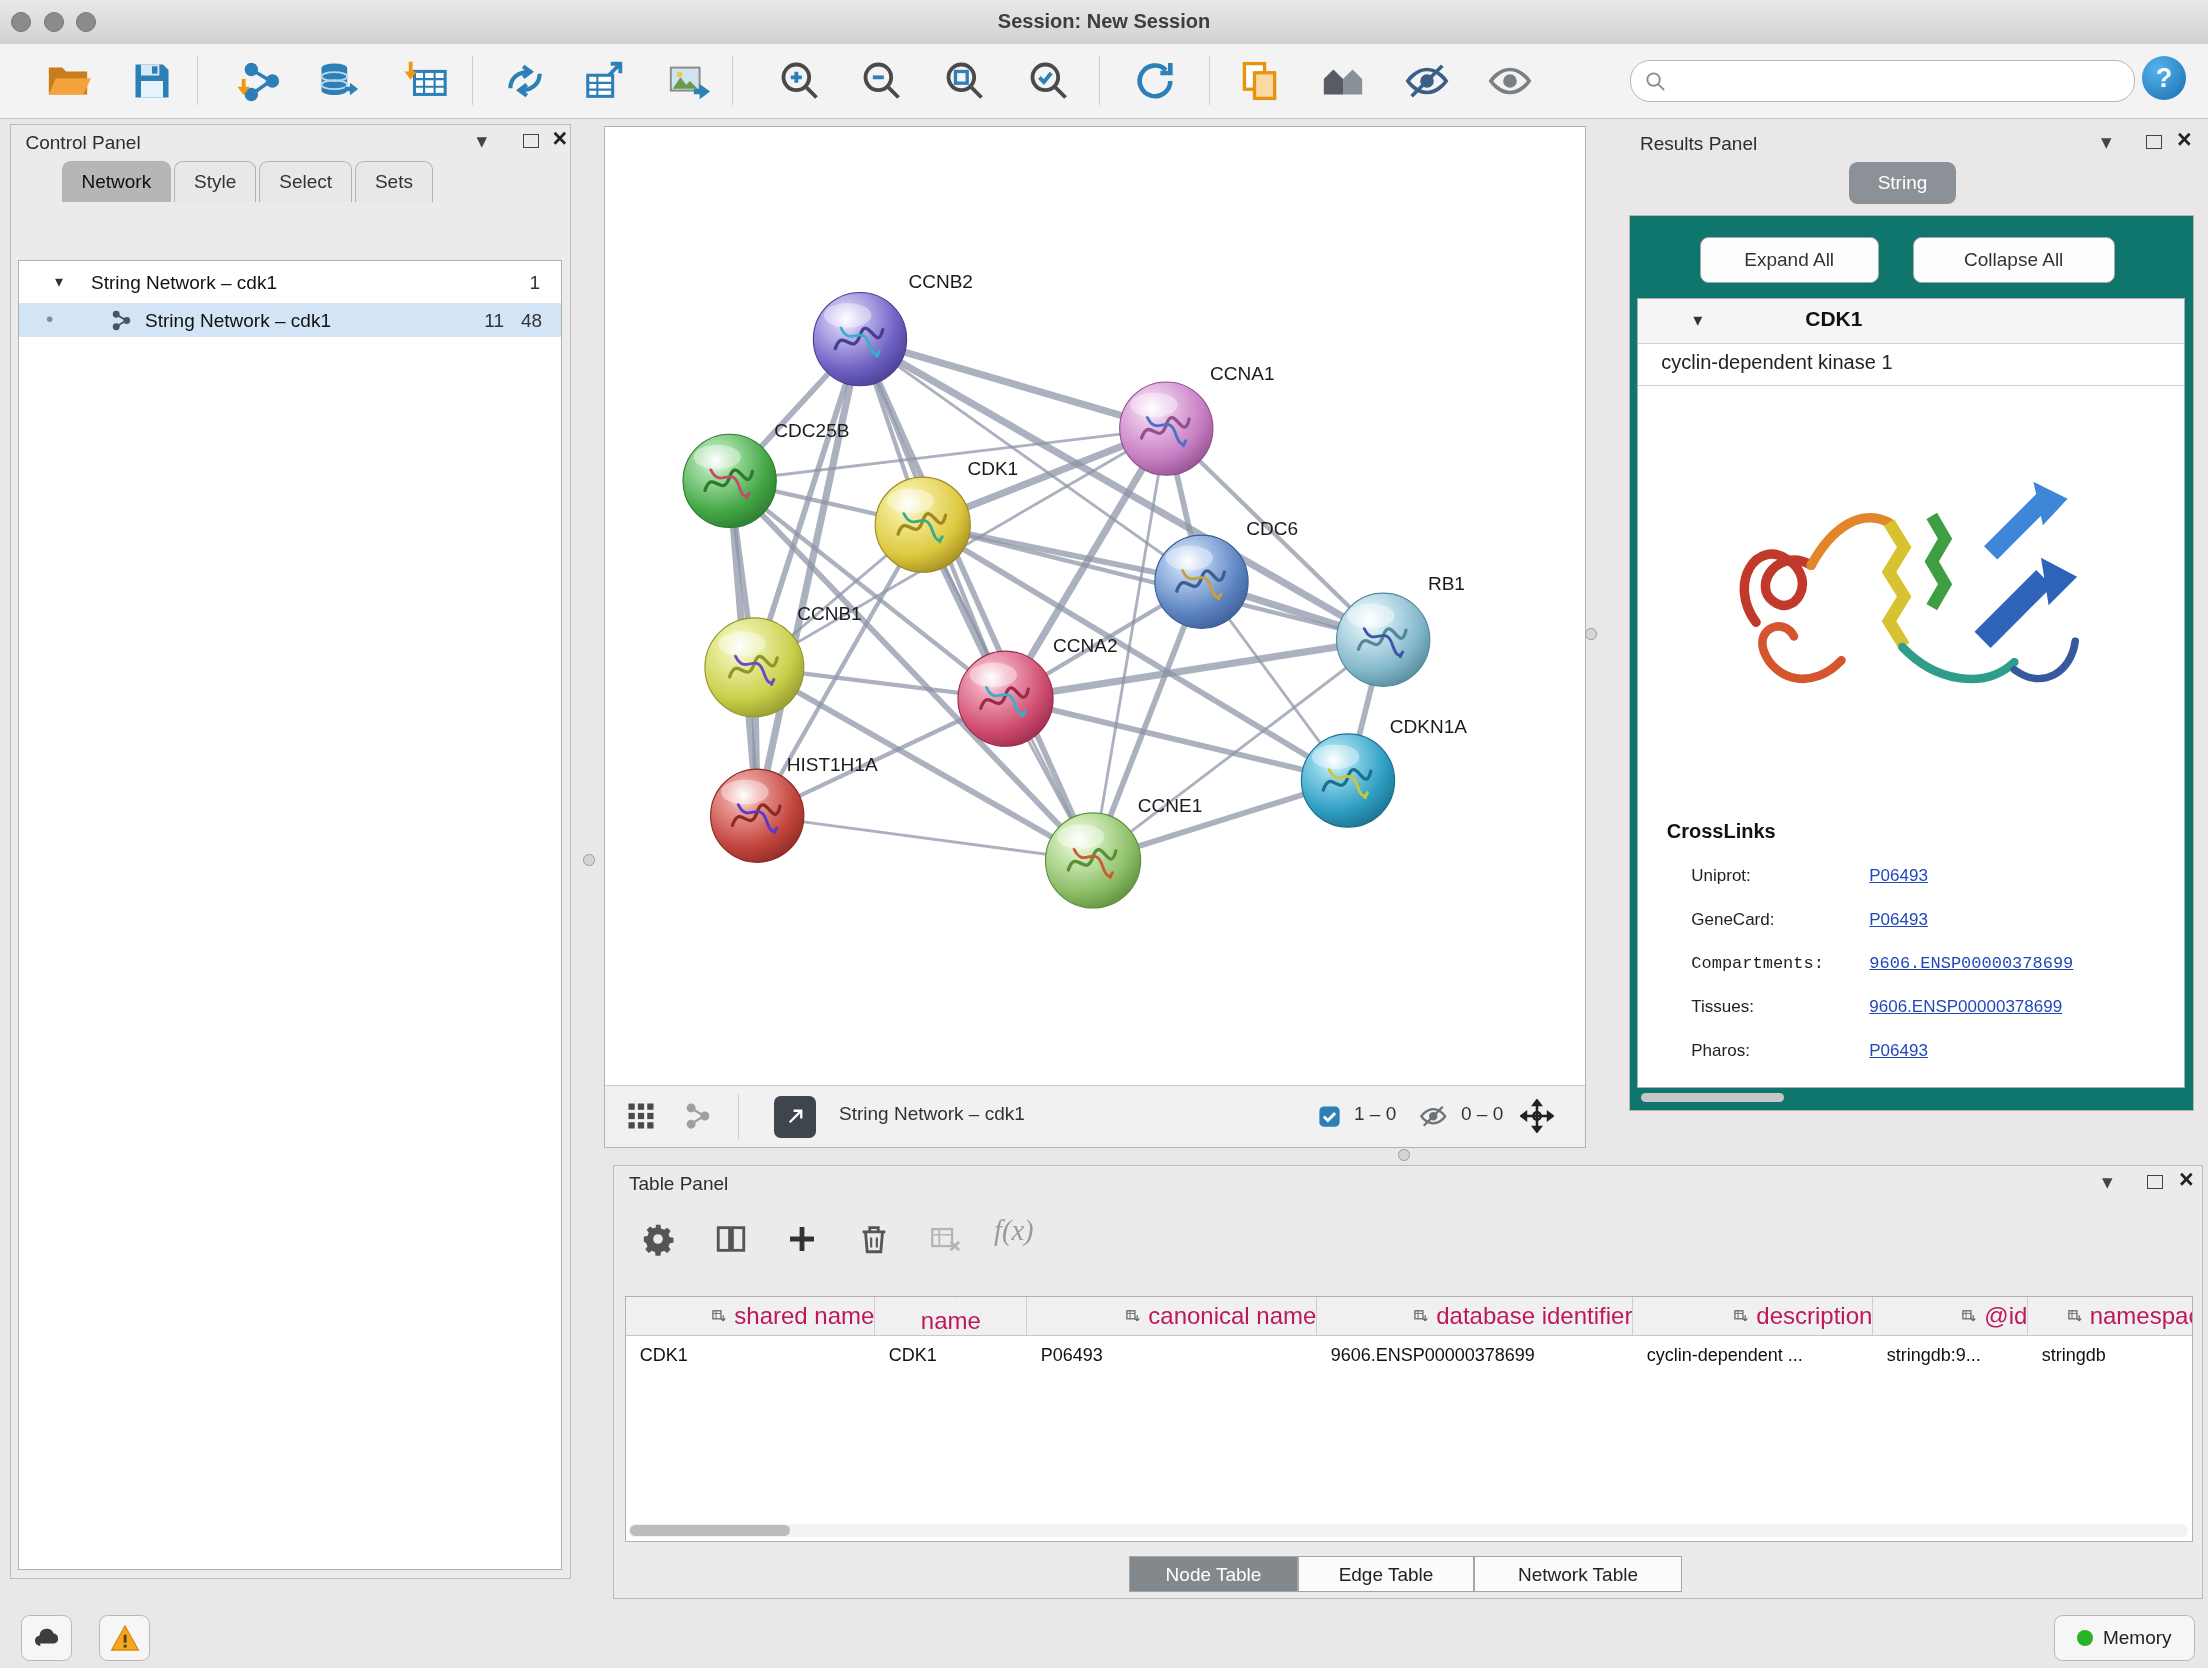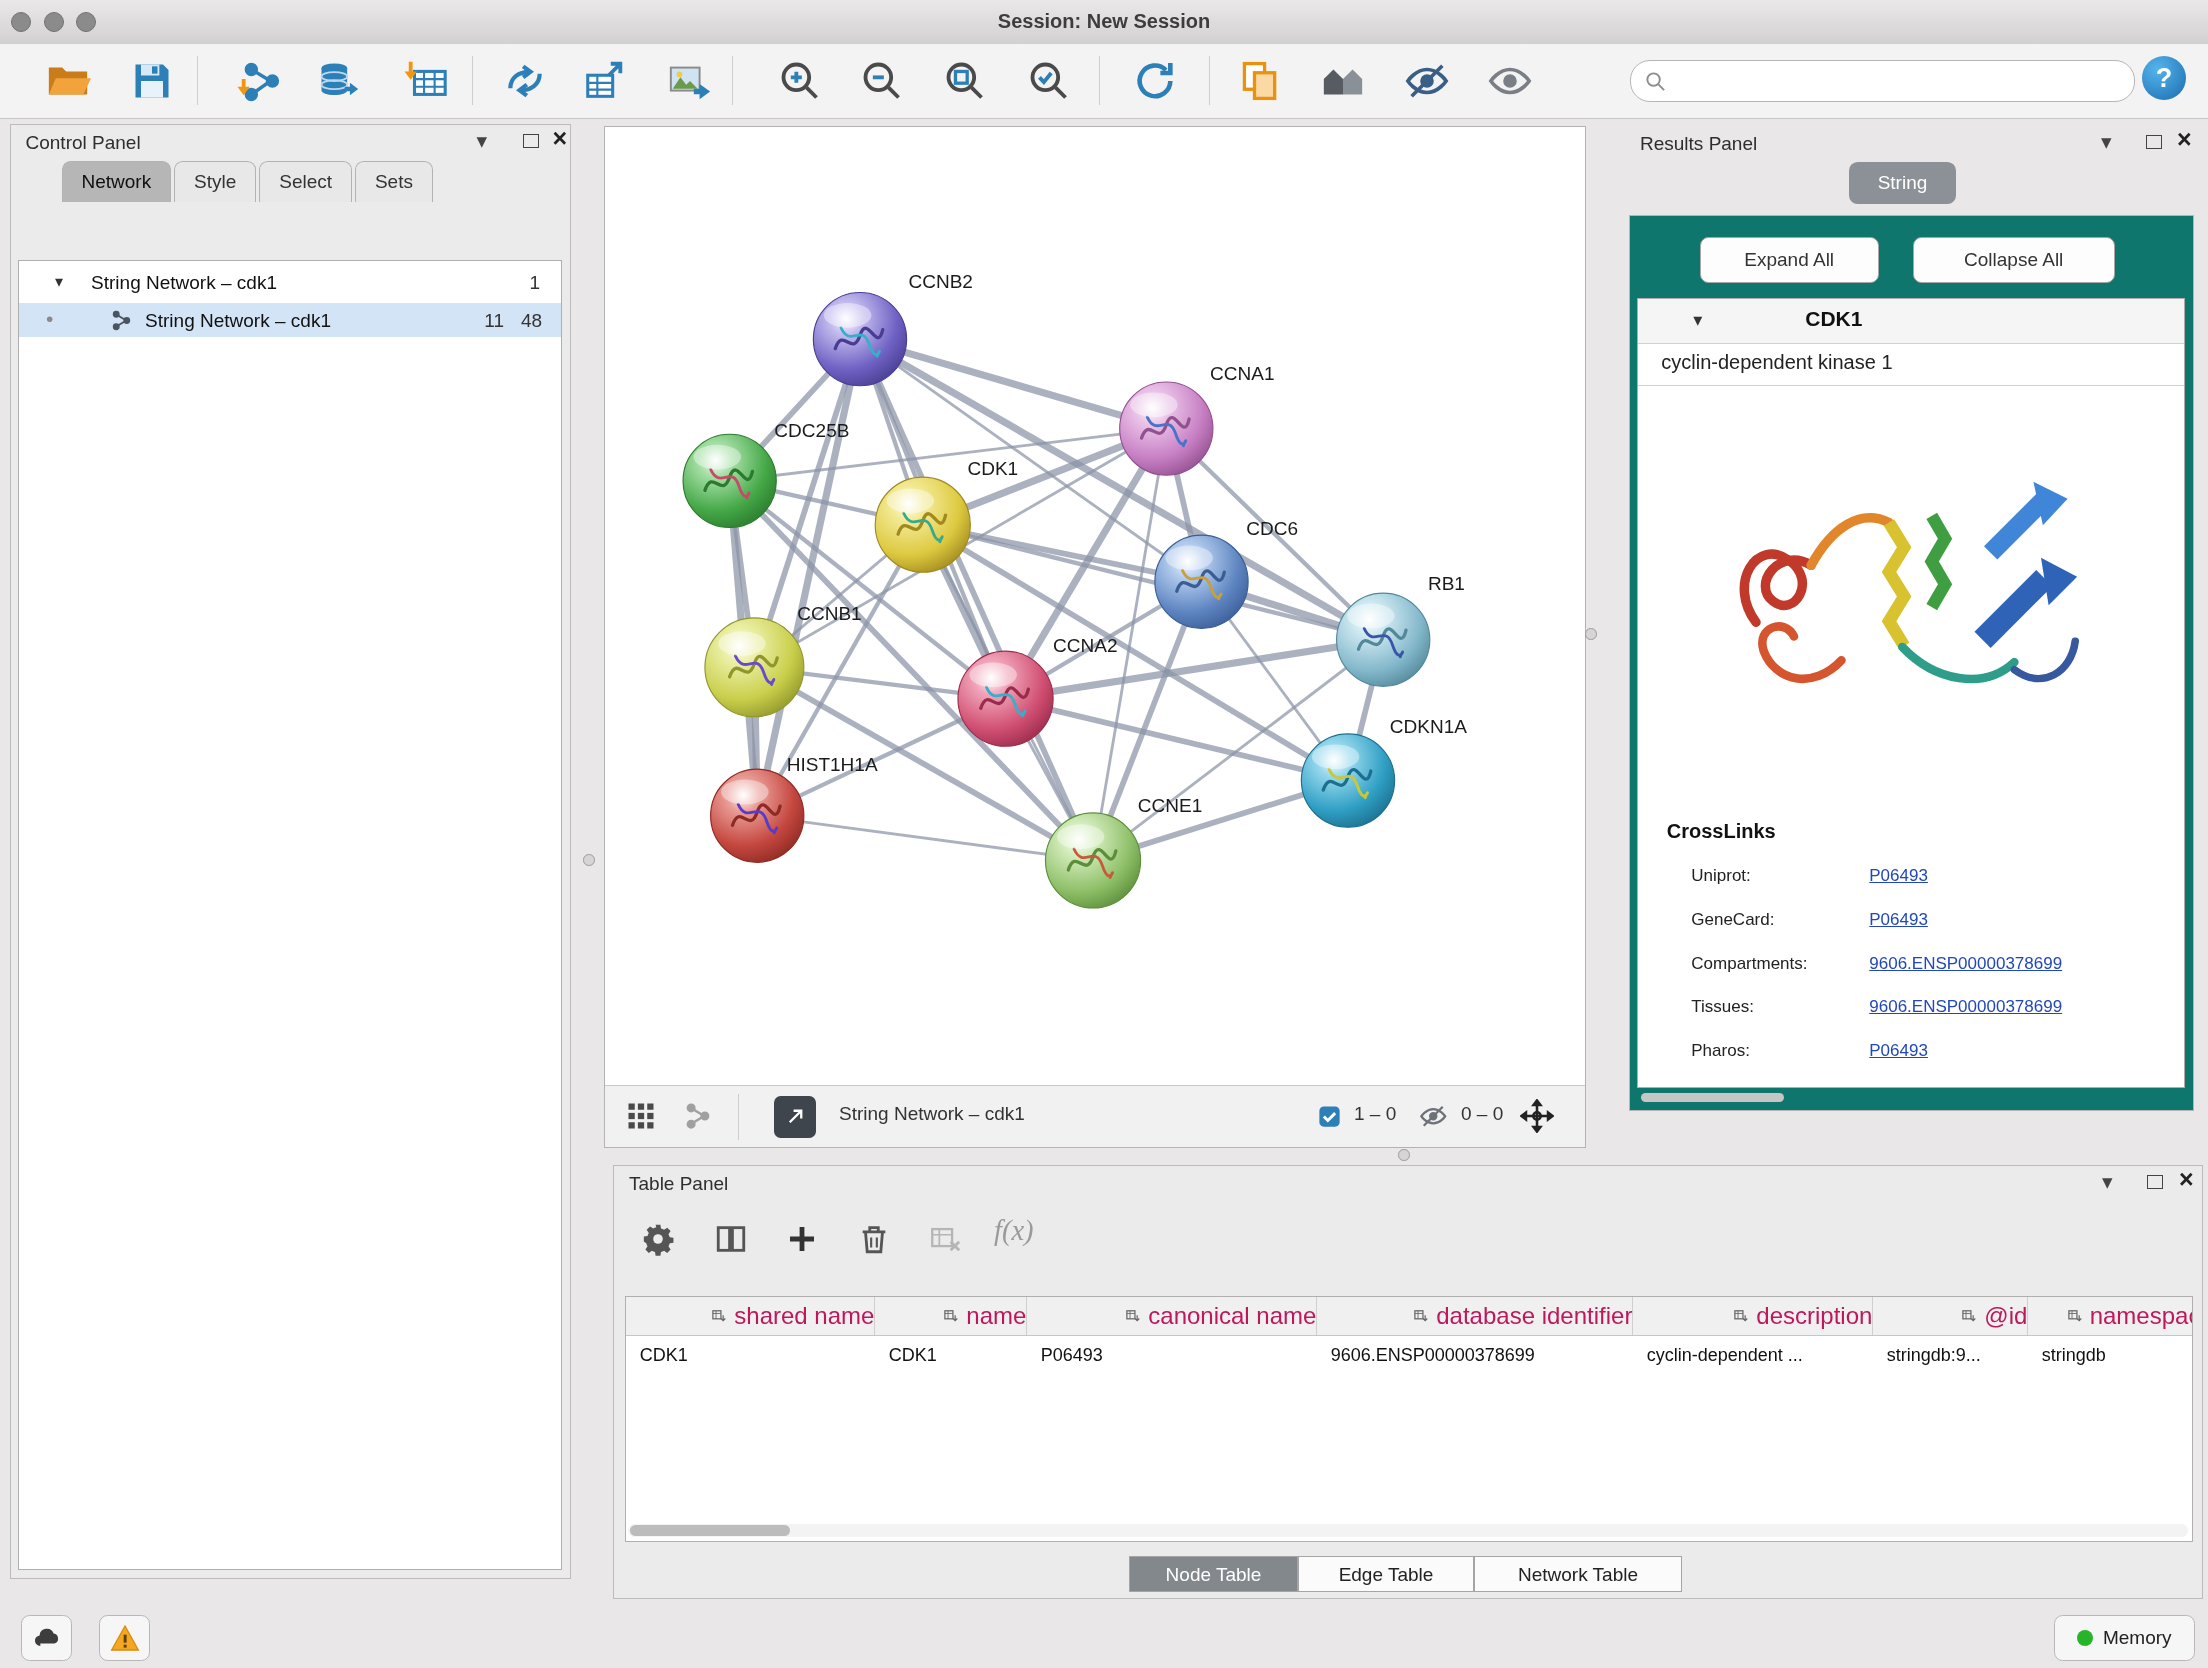--- a/index.html
+++ b/index.html
@@ -559,21 +559,21 @@
       <div class="abs" style="left:28.5px;top:521px;font-size:20px;font-weight:bold;color:#111">CrossLinks</div>
       <div id="crosslinks" class="abs" style="left:0;top:567px;width:100%;height:221px">
           <div class="clrow" style="top: 0px;">
             <span class="cll">Uniprot:</span>
             <a class="clv">P06493</a>
           </div>
           <div class="clrow" style="top: 44px; text-align: center;">
             <span class="cll">GeneCard:</span>
             <a class="clv">P06493</a>
           </div>
-          <div class="clrow" style="top: 88px;">
+          <div class="clrow" style="top: 88px; font-family: Liberation Mono, monospace;">
             <span class="cll">Compartments:</span>
             <a class="clv">9606.ENSP00000378699</a>
           </div>
           <div class="clrow" style="top: 131px;">
             <span class="cll">Tissues:</span>
             <a class="clv">9606.ENSP00000378699</a>
           </div>
           <div class="clrow" style="top: 175px;">
             <span class="cll">Pharos:</span>
             <a class="clv">P06493</a>
@@ -627,21 +627,21 @@
         <div class="th" style="width: 249px;">
           <span>
             <svg width="14.3" height="14.3" viewBox="0 0 16 16">
               <rect x="1" y="2" width="9" height="9" fill="none" stroke="#666" stroke-width="1.4"></rect>
               <path d="M1 5h9M4.5 2v9" stroke="#666" stroke-width="1"></path>
               <path d="M12.5 7v6m-2.4-2.4l2.4 2.4 2.4-2.4" stroke="#666" stroke-width="1.4" fill="none"></path>
             </svg>
           </span>
           <span>shared name</span>
         </div>
-        <div class="th" style="width: 152px;">
+        <div class="th" style="width: 152px; flex-direction: column;">
           <span>
             <svg width="14.3" height="14.3" viewBox="0 0 16 16">
               <rect x="1" y="2" width="9" height="9" fill="none" stroke="#666" stroke-width="1.4"></rect>
               <path d="M1 5h9M4.5 2v9" stroke="#666" stroke-width="1"></path>
               <path d="M12.5 7v6m-2.4-2.4l2.4 2.4 2.4-2.4" stroke="#666" stroke-width="1.4" fill="none"></path>
             </svg>
           </span>
           <span>name</span>
         </div>
         <div class="th" style="width: 290px;">

